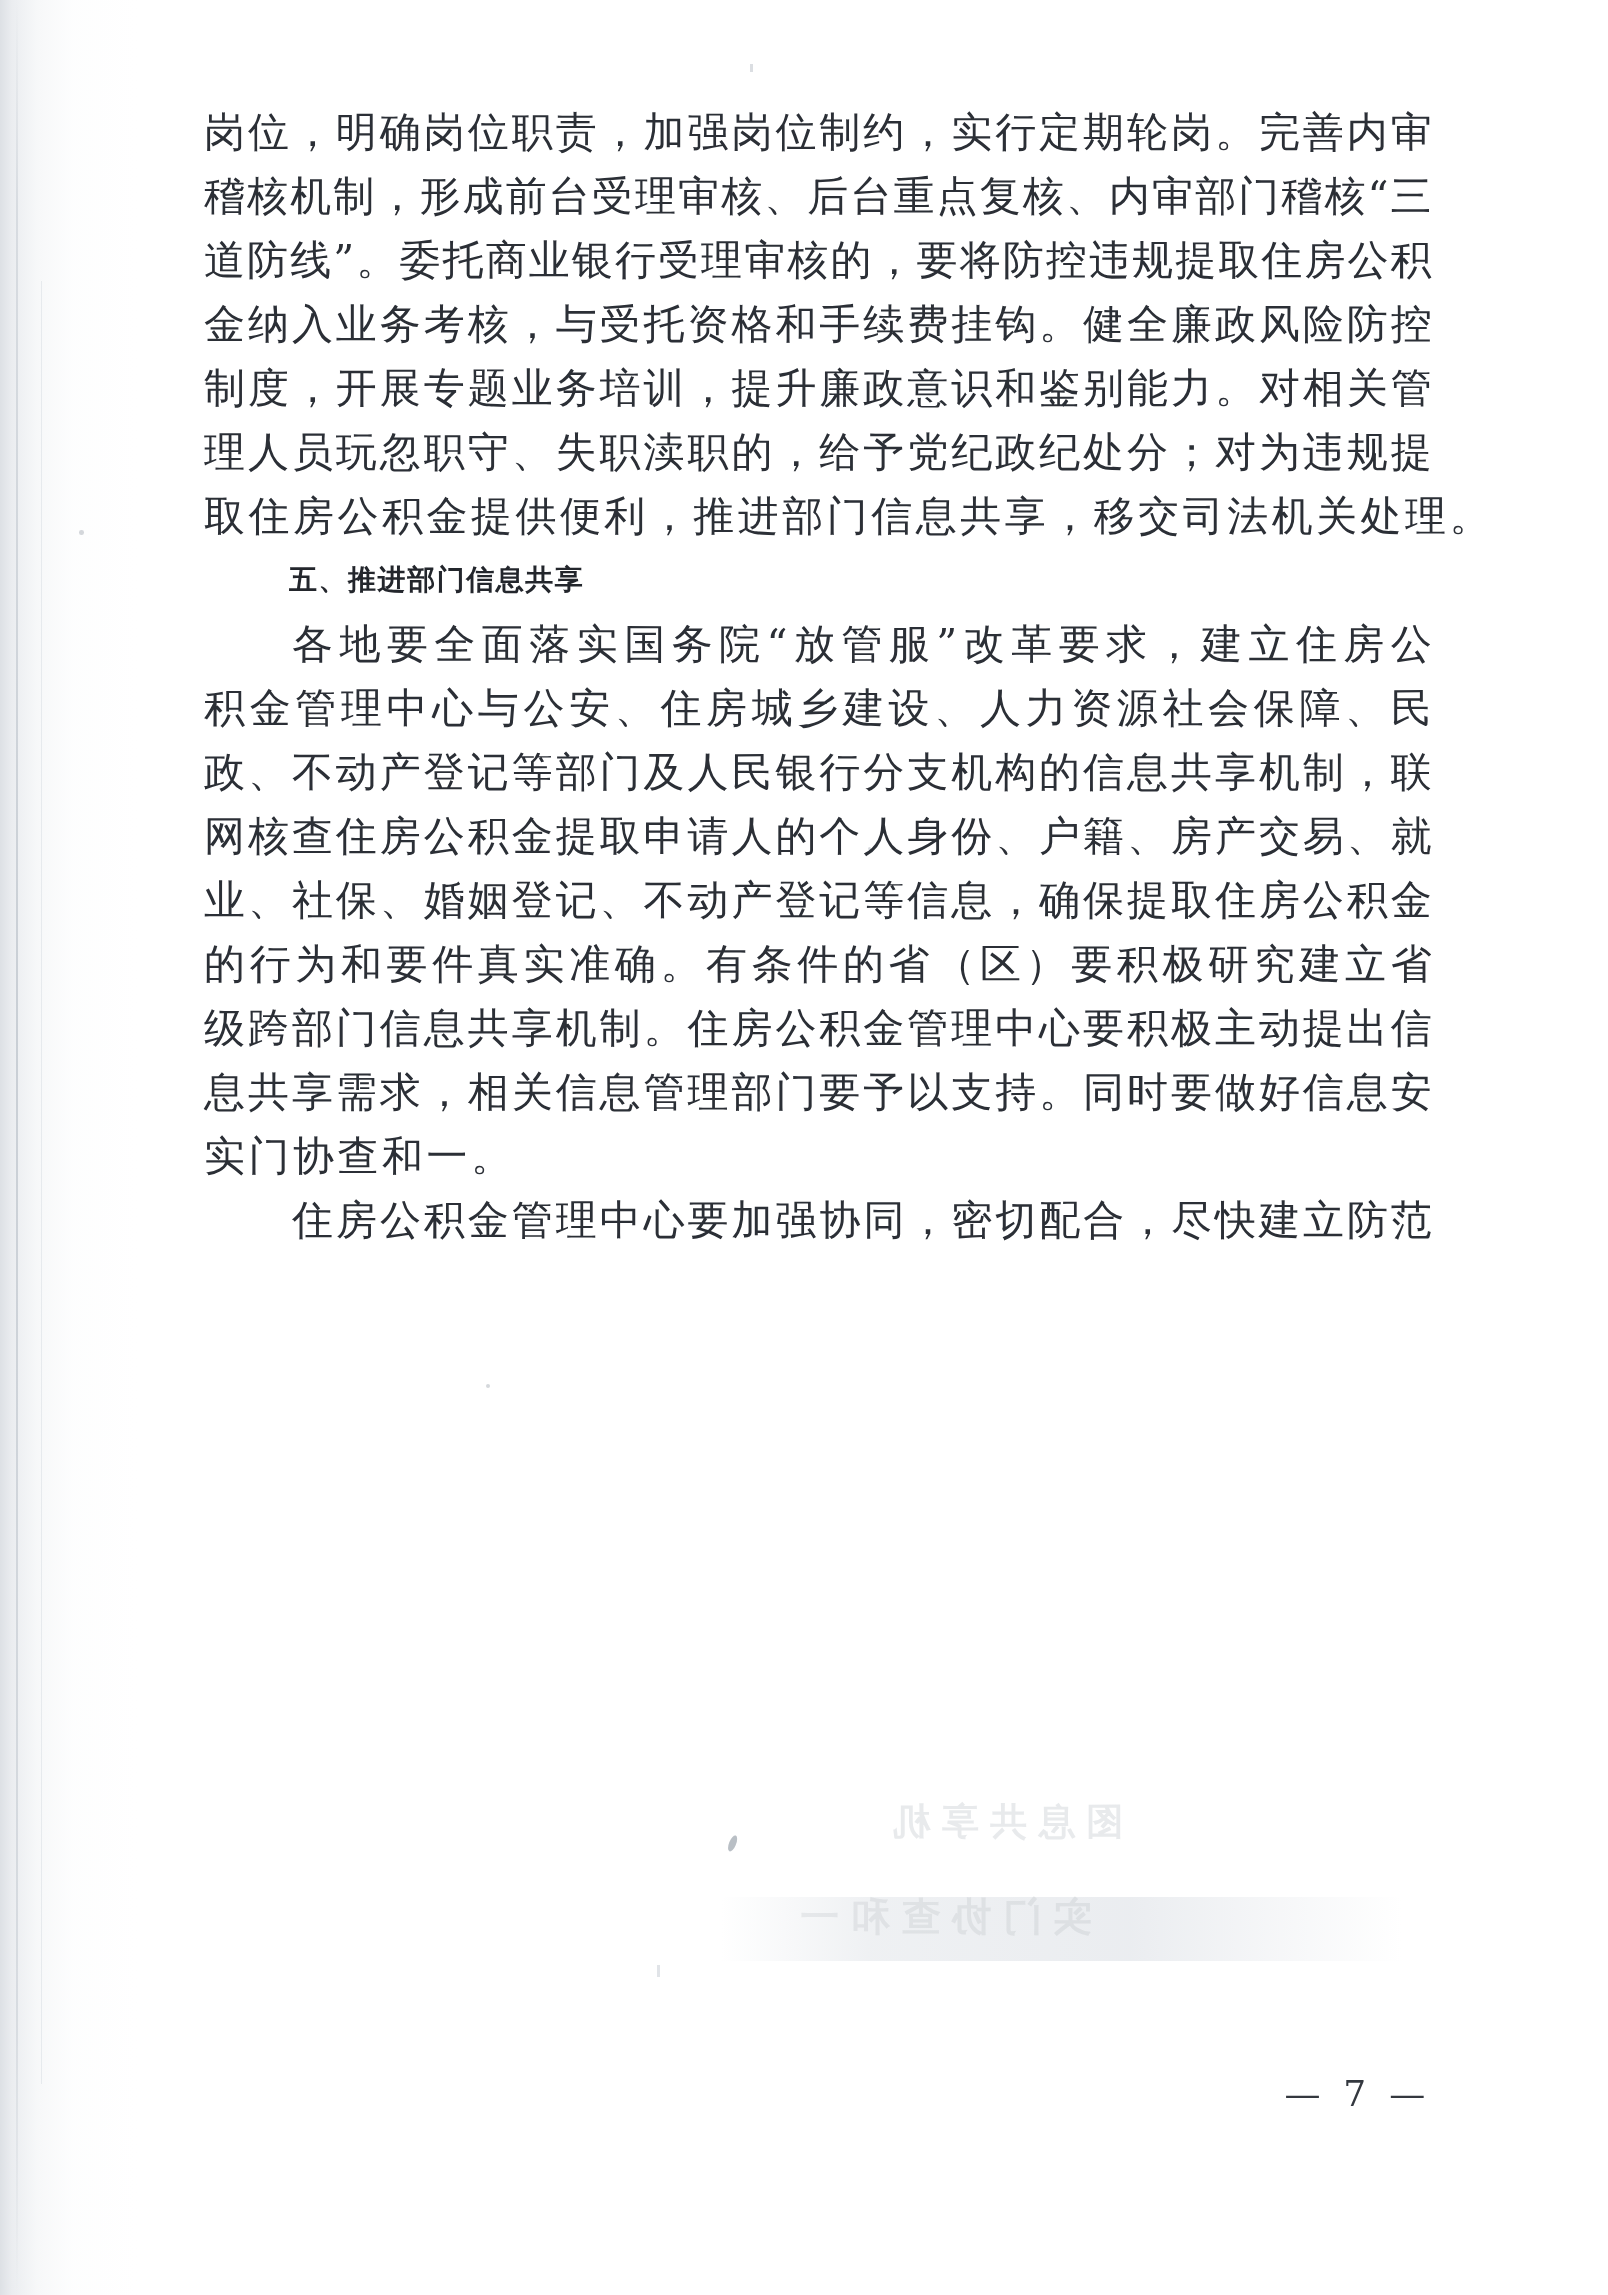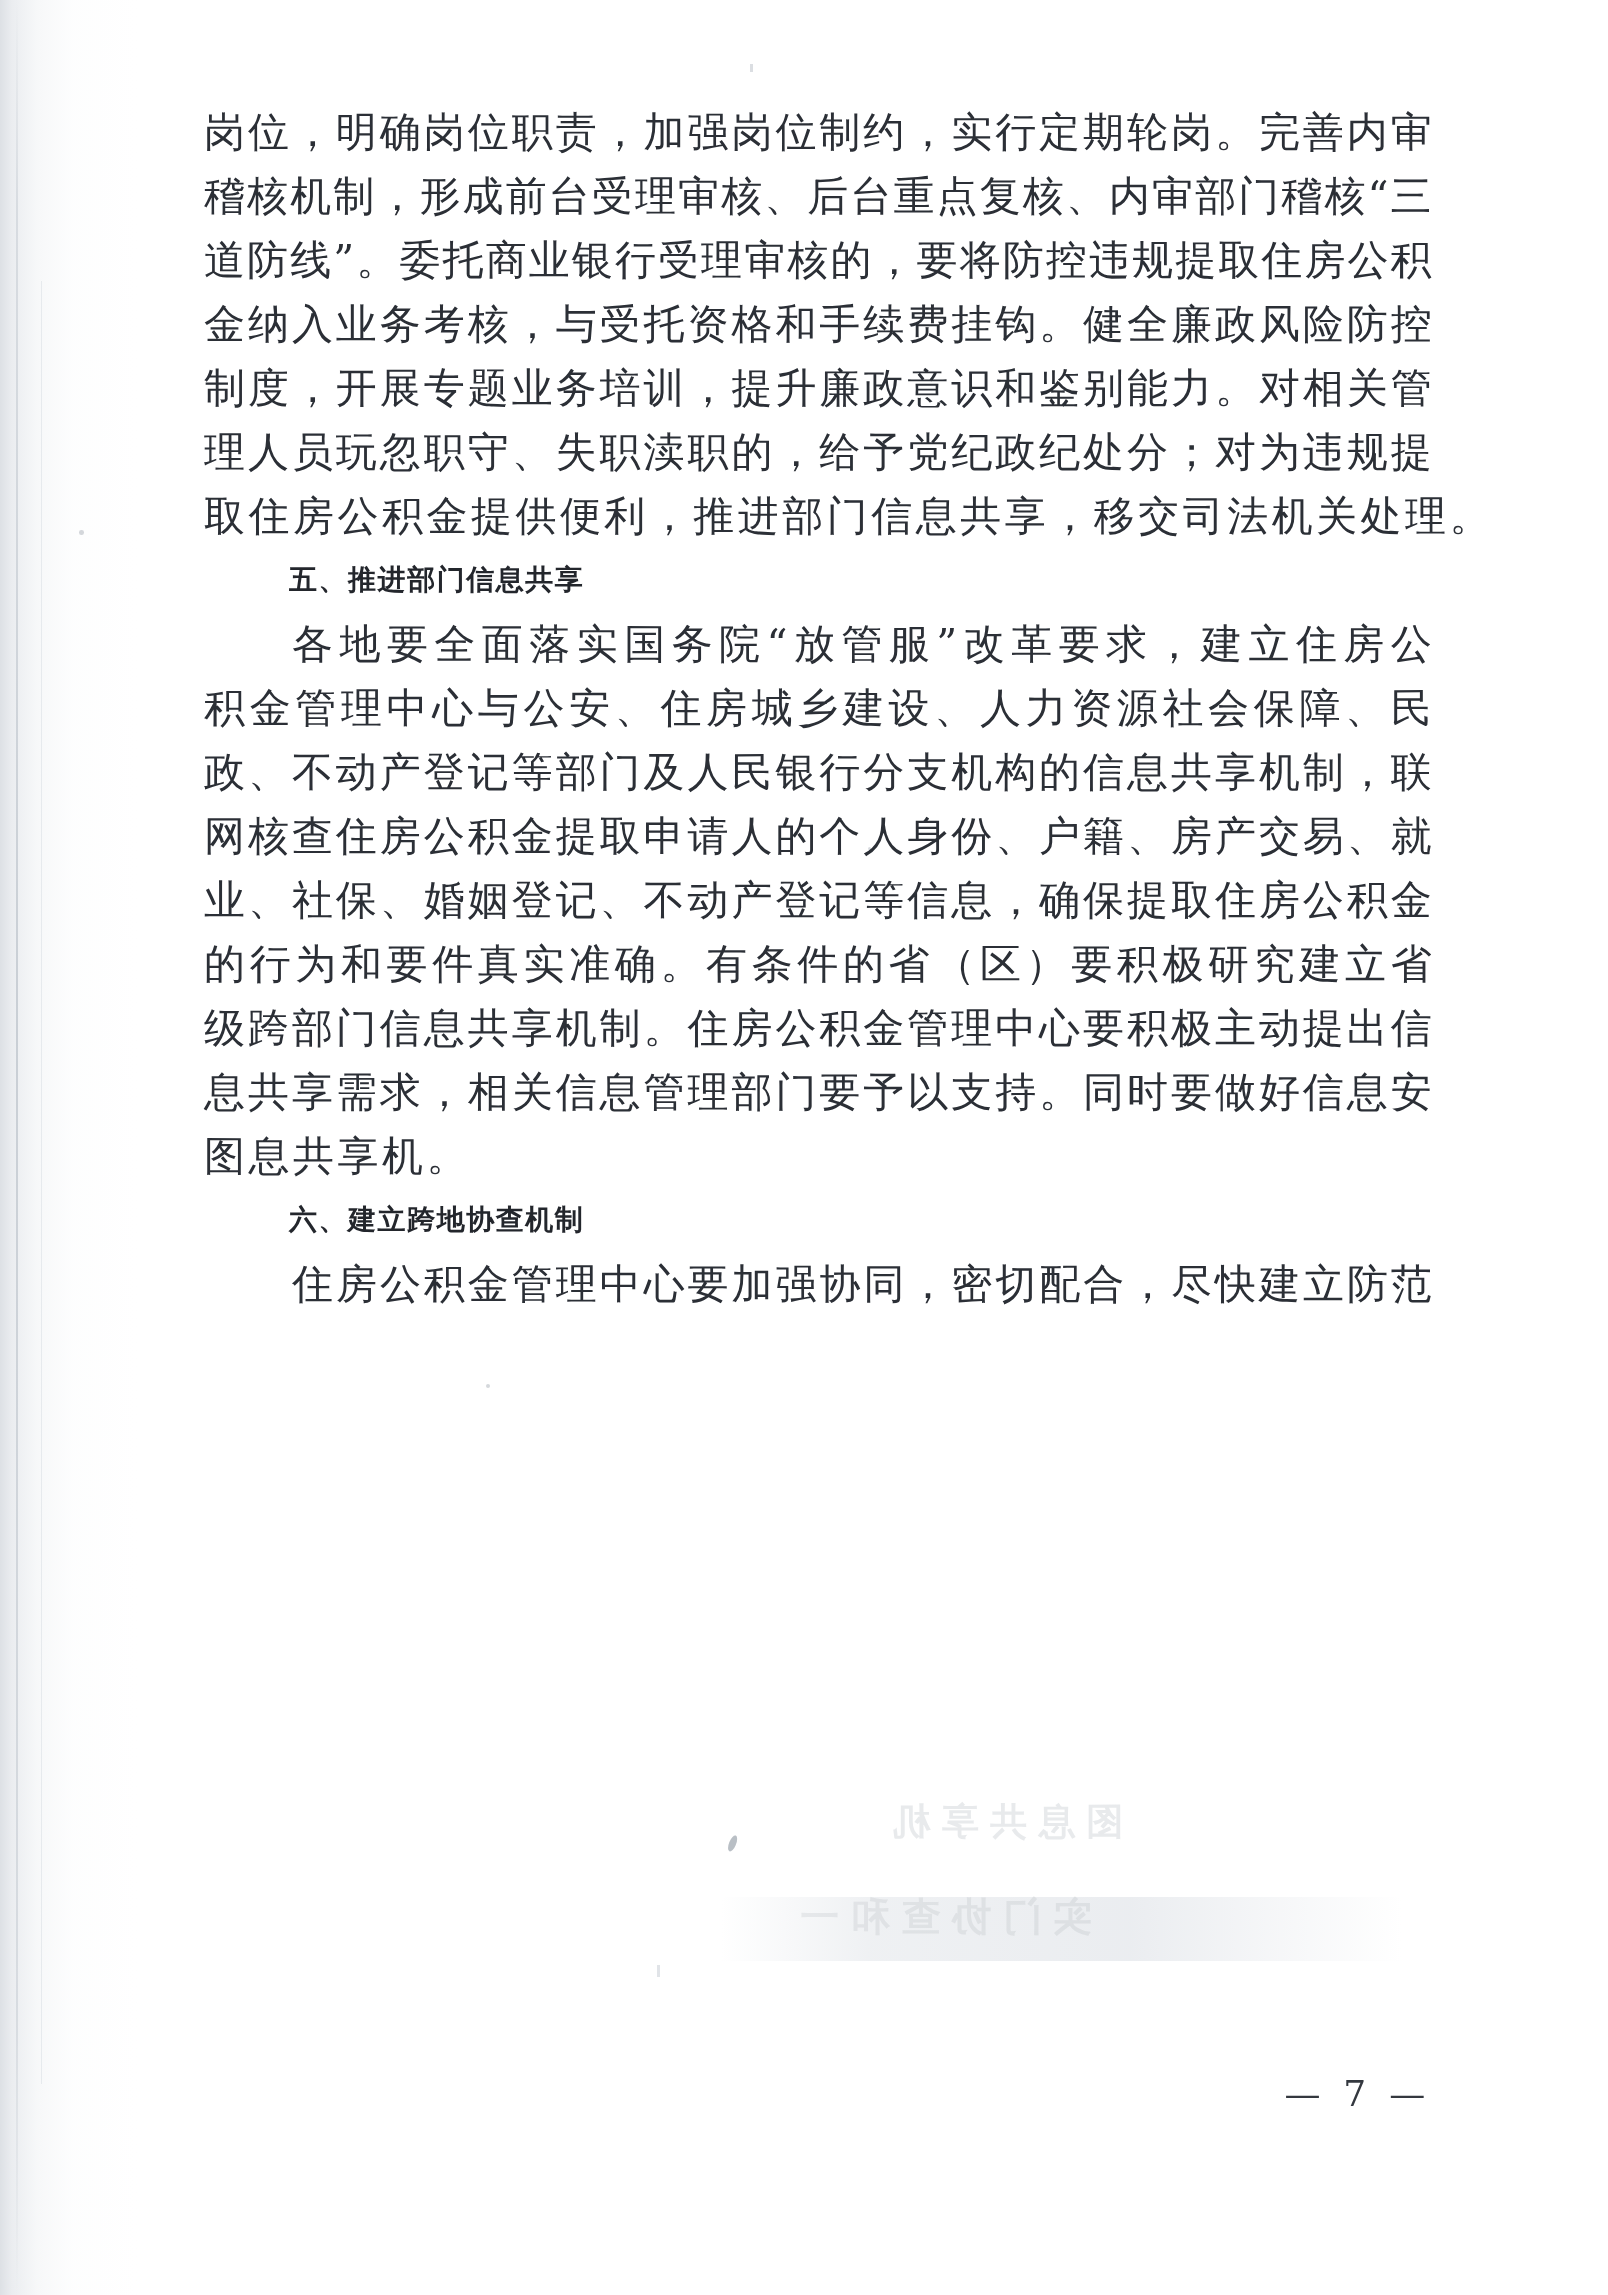--- a/index.html
+++ b/index.html
@@ -593,24 +593,23 @@
           <span>。</span>
           <span>同</span>
           <span>时</span>
           <span>要</span>
           <span>做</span>
           <span>好</span>
           <span>信</span>
           <span>息</span>
           <span>安</span>
         </div>
-      <div class="line body ragged">图息共享机。</div>
+      <div class="line body ragged">实门协查和一。</div>
     </div>
 
-    <div class="line heading">六、建立跨地协查机制</div>
 
     <div>
       <div class="line body indent">
           <span>住</span>
           <span>房</span>
           <span>公</span>
           <span>积</span>
           <span>金</span>
           <span>管</span>
           <span>理</span>

